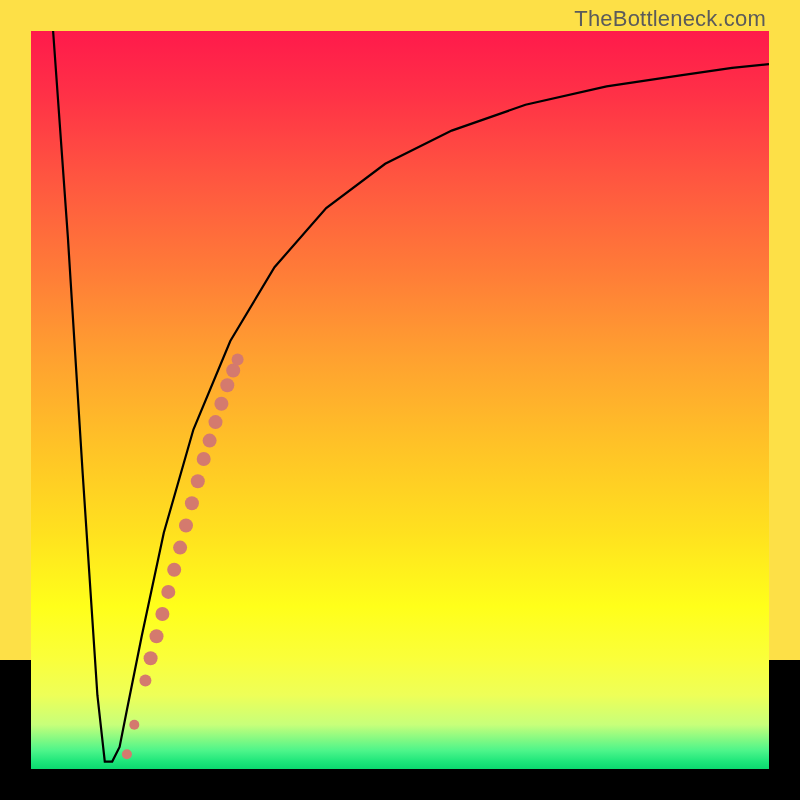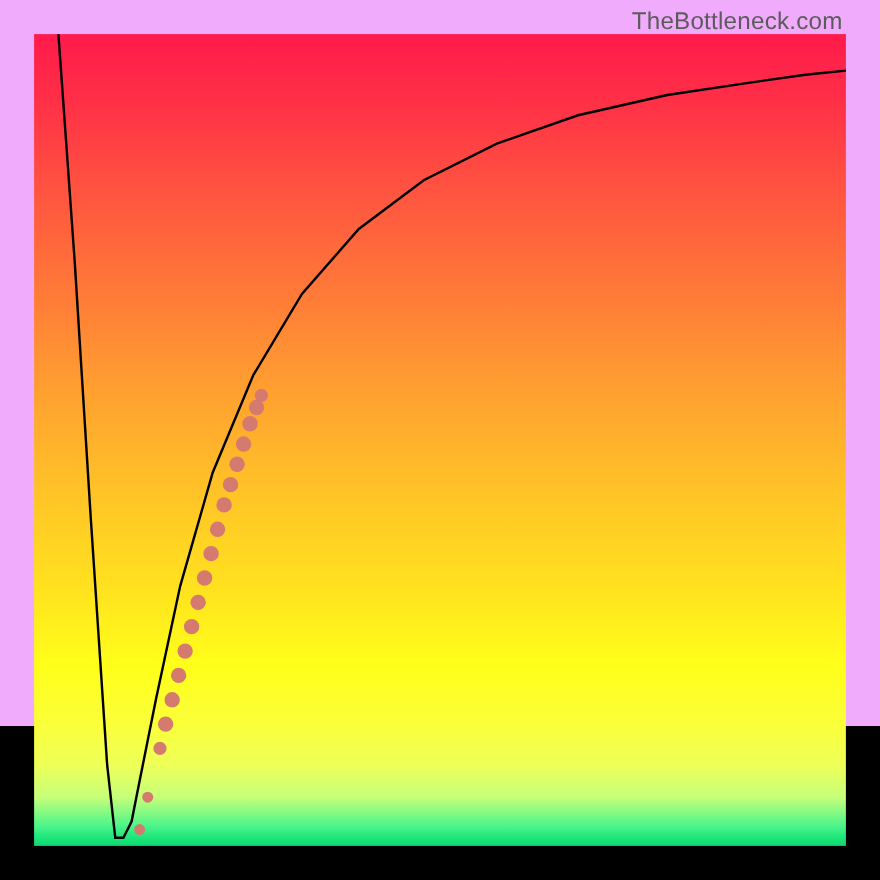--- a/index.html
+++ b/index.html
@@ -8,21 +8,21 @@
     width: 800px;
     height: 800px;
     overflow: hidden;
     background: #000;
     font-family: Arial, Helvetica, sans-serif;
   }
   .frame {
     position: relative;
     width: 800px;
     height: 660px;
-    background: #f0abfc;
+    background: #fde047;
   }
   .plot-area {
     position: absolute;
     left: 31px;
     top: 31px;
     width: 738px;
     height: 738px;
     
     background: linear-gradient(
       to bottom,

